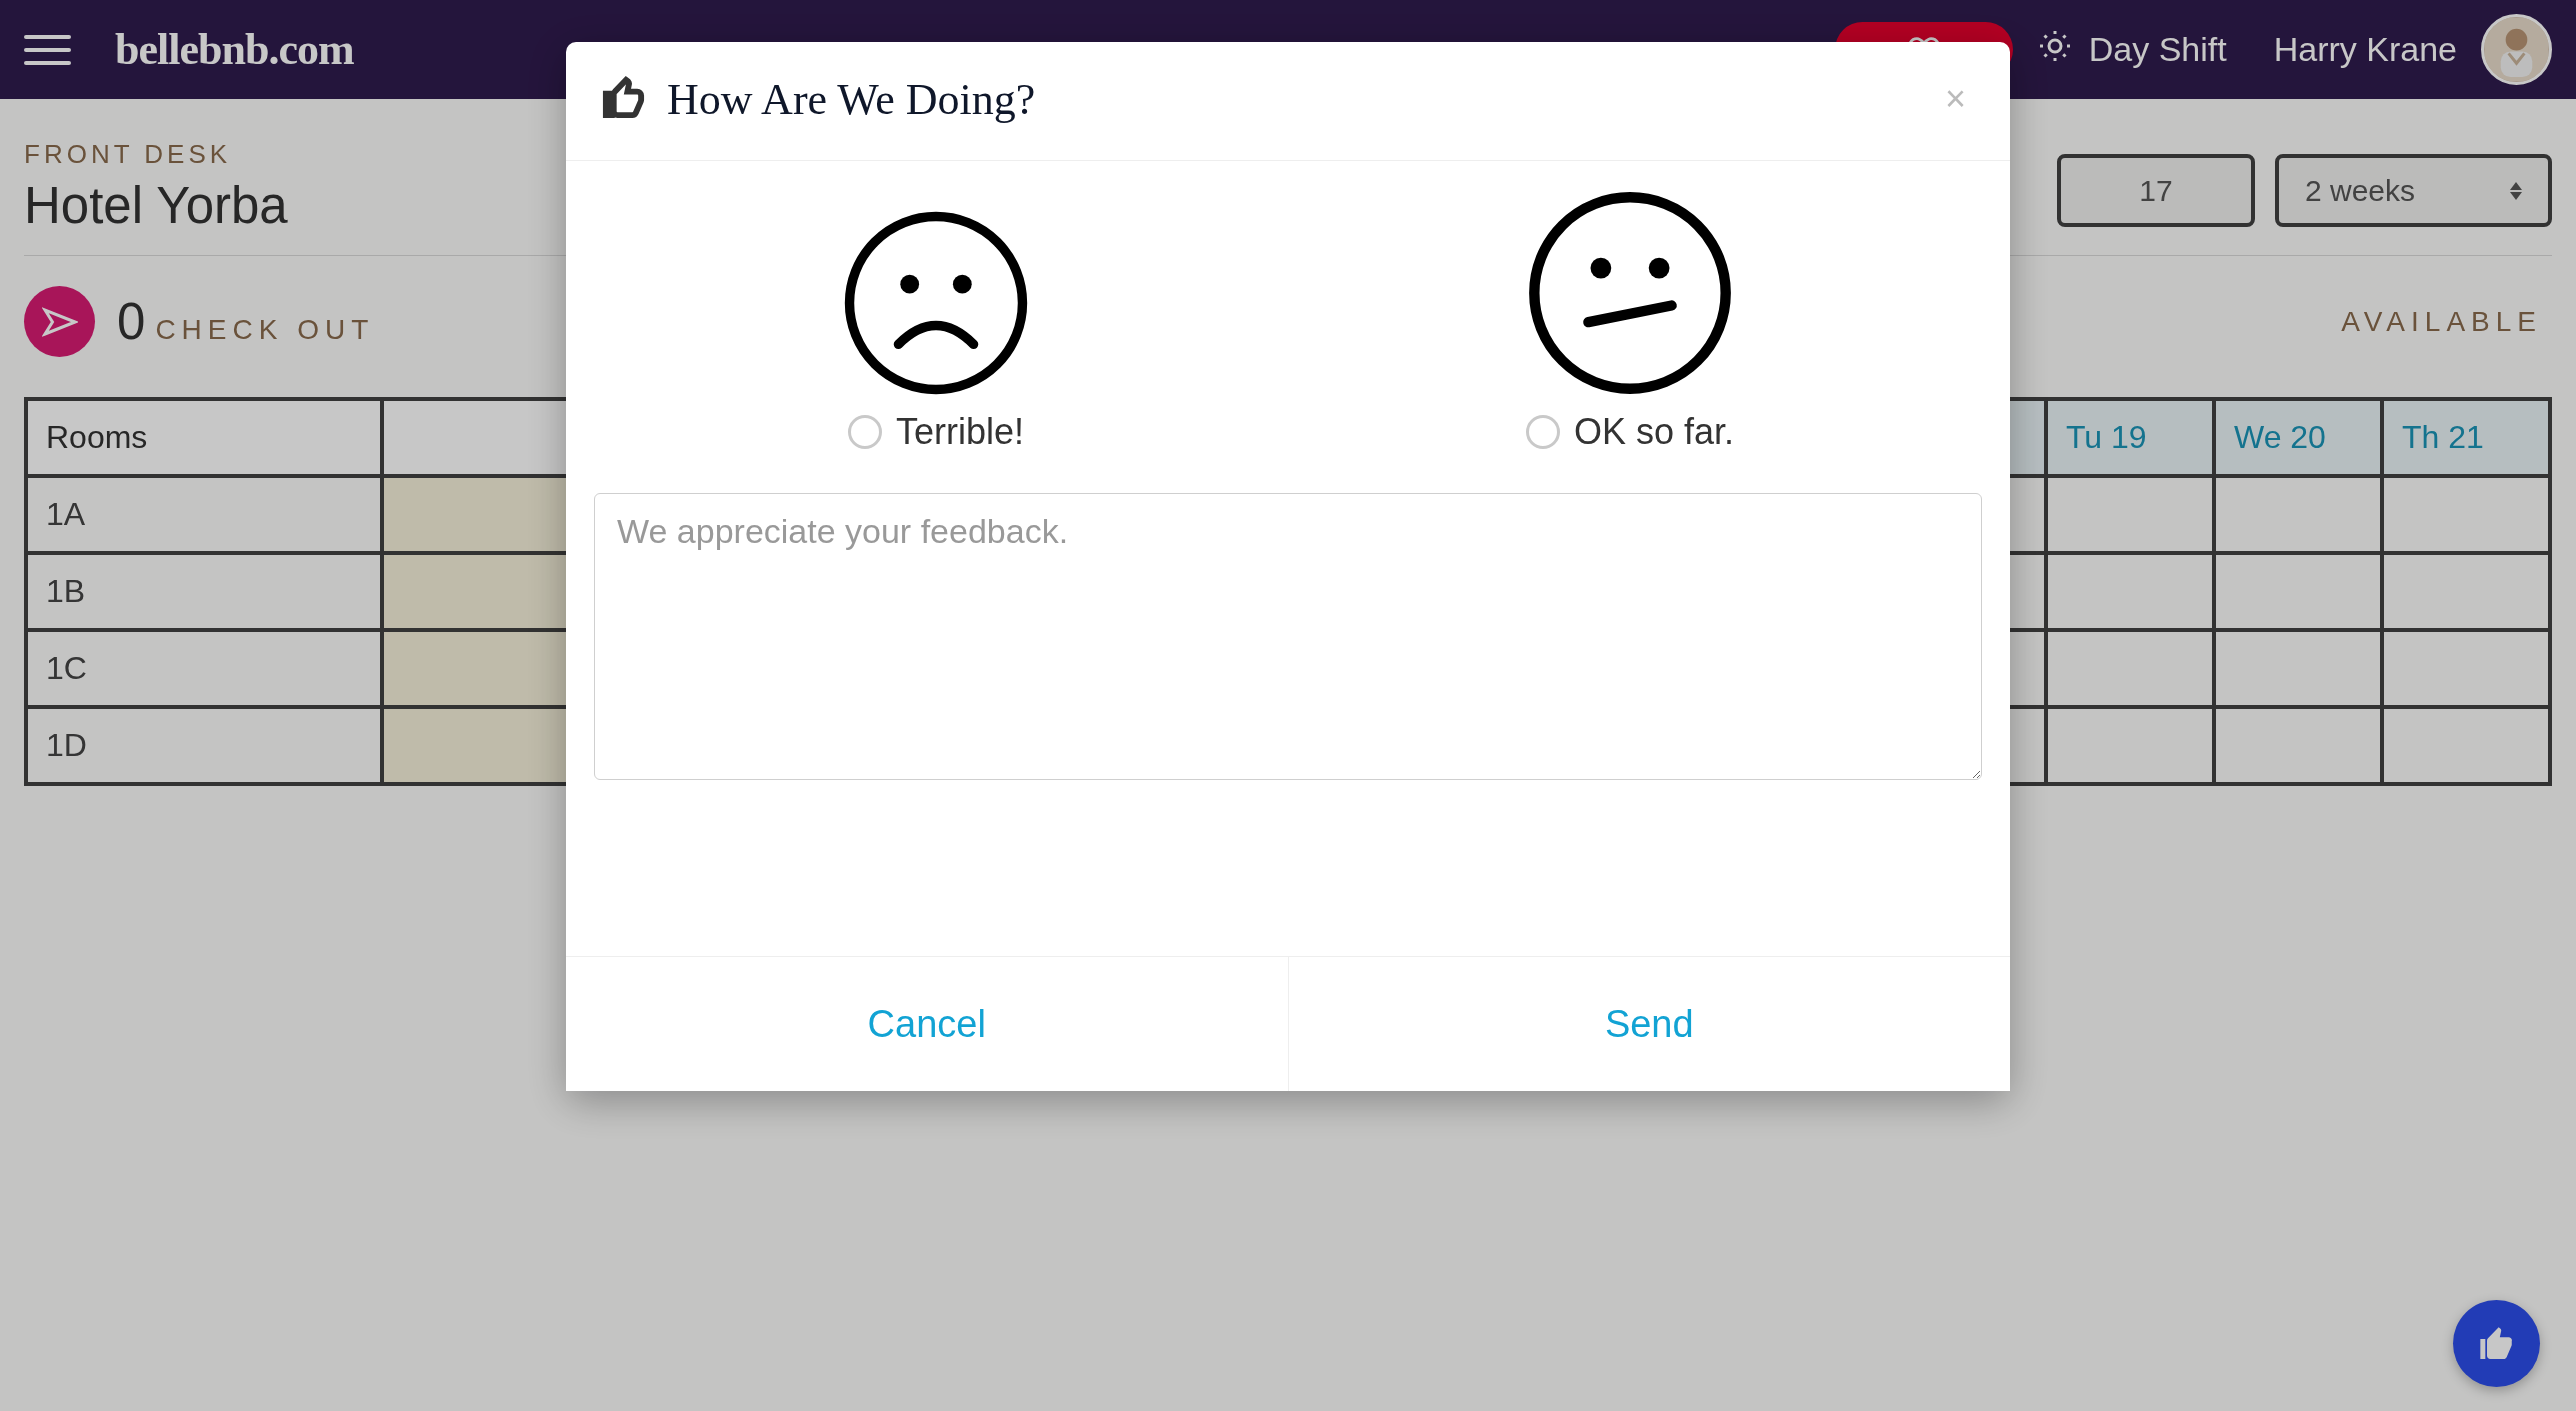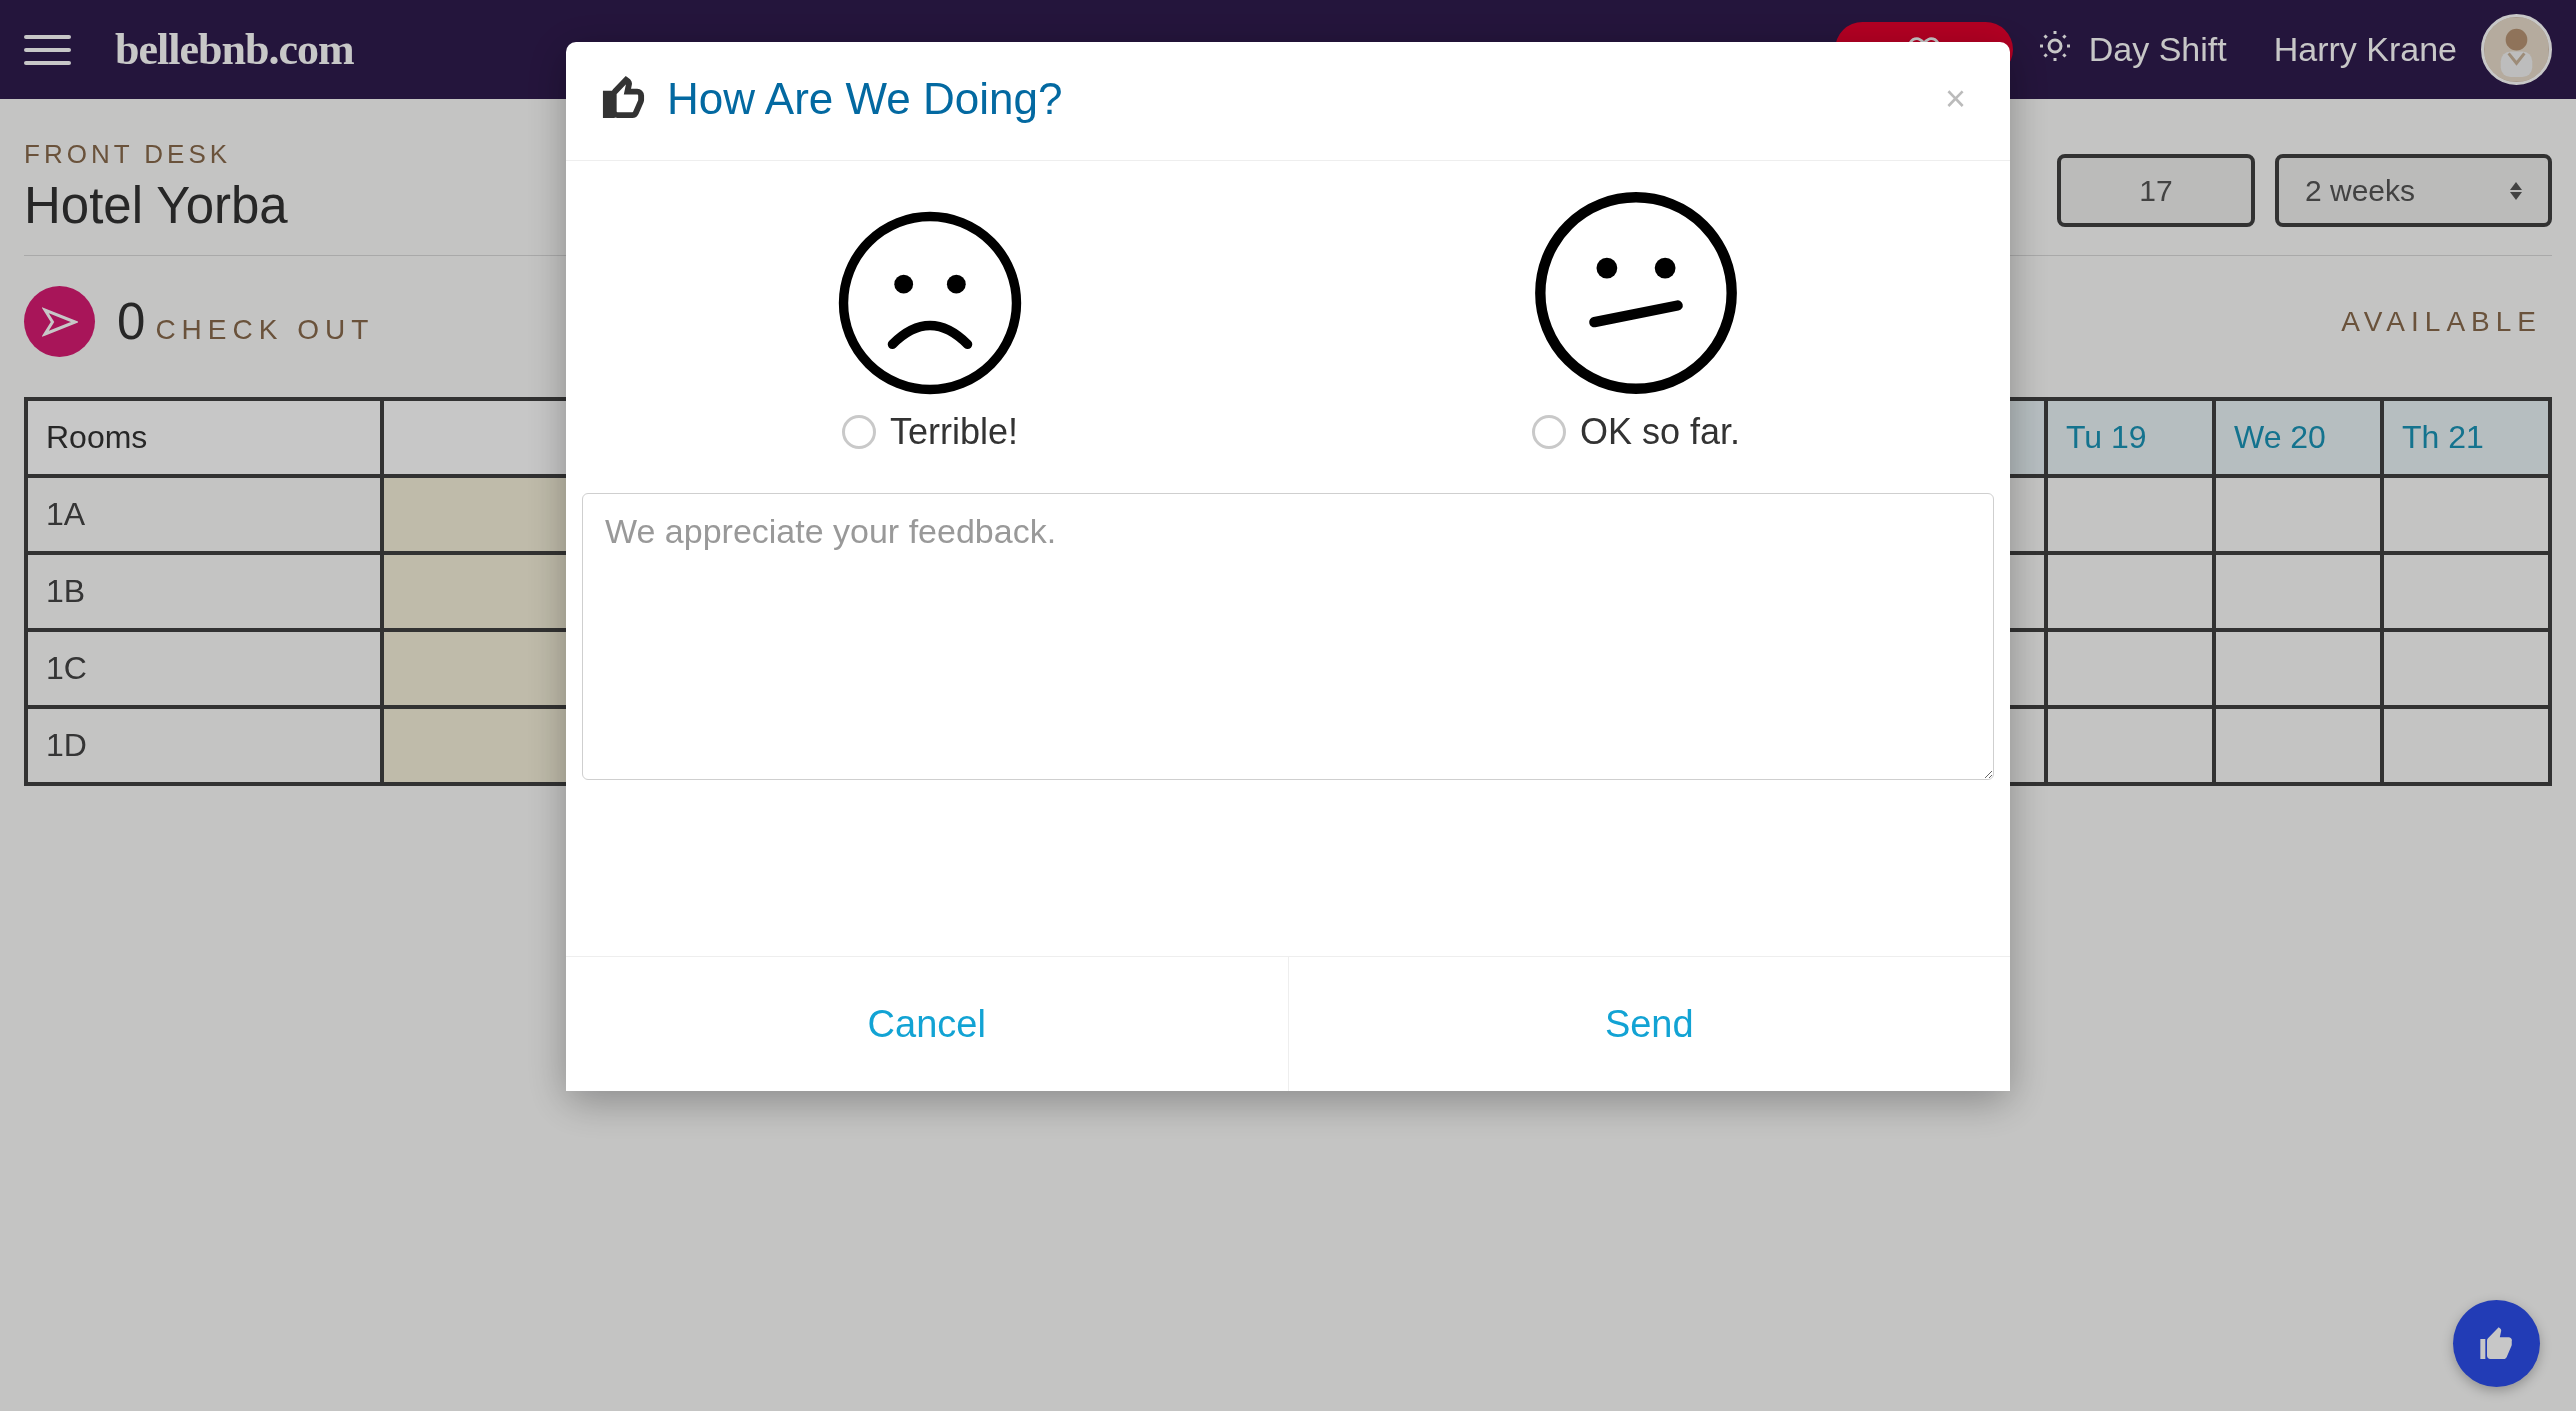--- a/index.html
+++ b/index.html
@@ -158,28 +158,28 @@
     display:flex; flex-direction:column;
     height: 1049px;
   }
   .modal-header {
     display:flex; align-items:center;
     padding: 30px 34px 34px;
     border-bottom: 1px solid #eee;
   }
   .modal-header .thumb-icon svg { width: 47px; height:47px; stroke:#333; fill:none; stroke-width:3;}
   .modal-title {
-    font-size: 44px; color:#0369a1; font-weight:400; margin-left: 20px;
+    font-size: 44px; color:#0f172a; font-weight:400; margin-left: 20px; font-family: Liberation Serif, serif;
   }
   .modal-close {
     margin-left:auto; font-size: 36px; color:#bbb; cursor:pointer; padding:6px 10px;
   }
 
   .modal-body {
-    padding: 28px 16px 10px;
+    padding: 28px 28px 10px;
     flex:1;
     display:flex; flex-direction:column;
   }
   .faces {
     display:flex; justify-content:space-around; align-items:flex-end;
     margin-bottom: 40px;
   }
   .face-opt { display:flex; flex-direction:column; align-items:center; gap: 14px; }
   .face-svg { width: 188px; height: 188px; }
   .face-svg-lg { width: 208px; height: 208px; }

